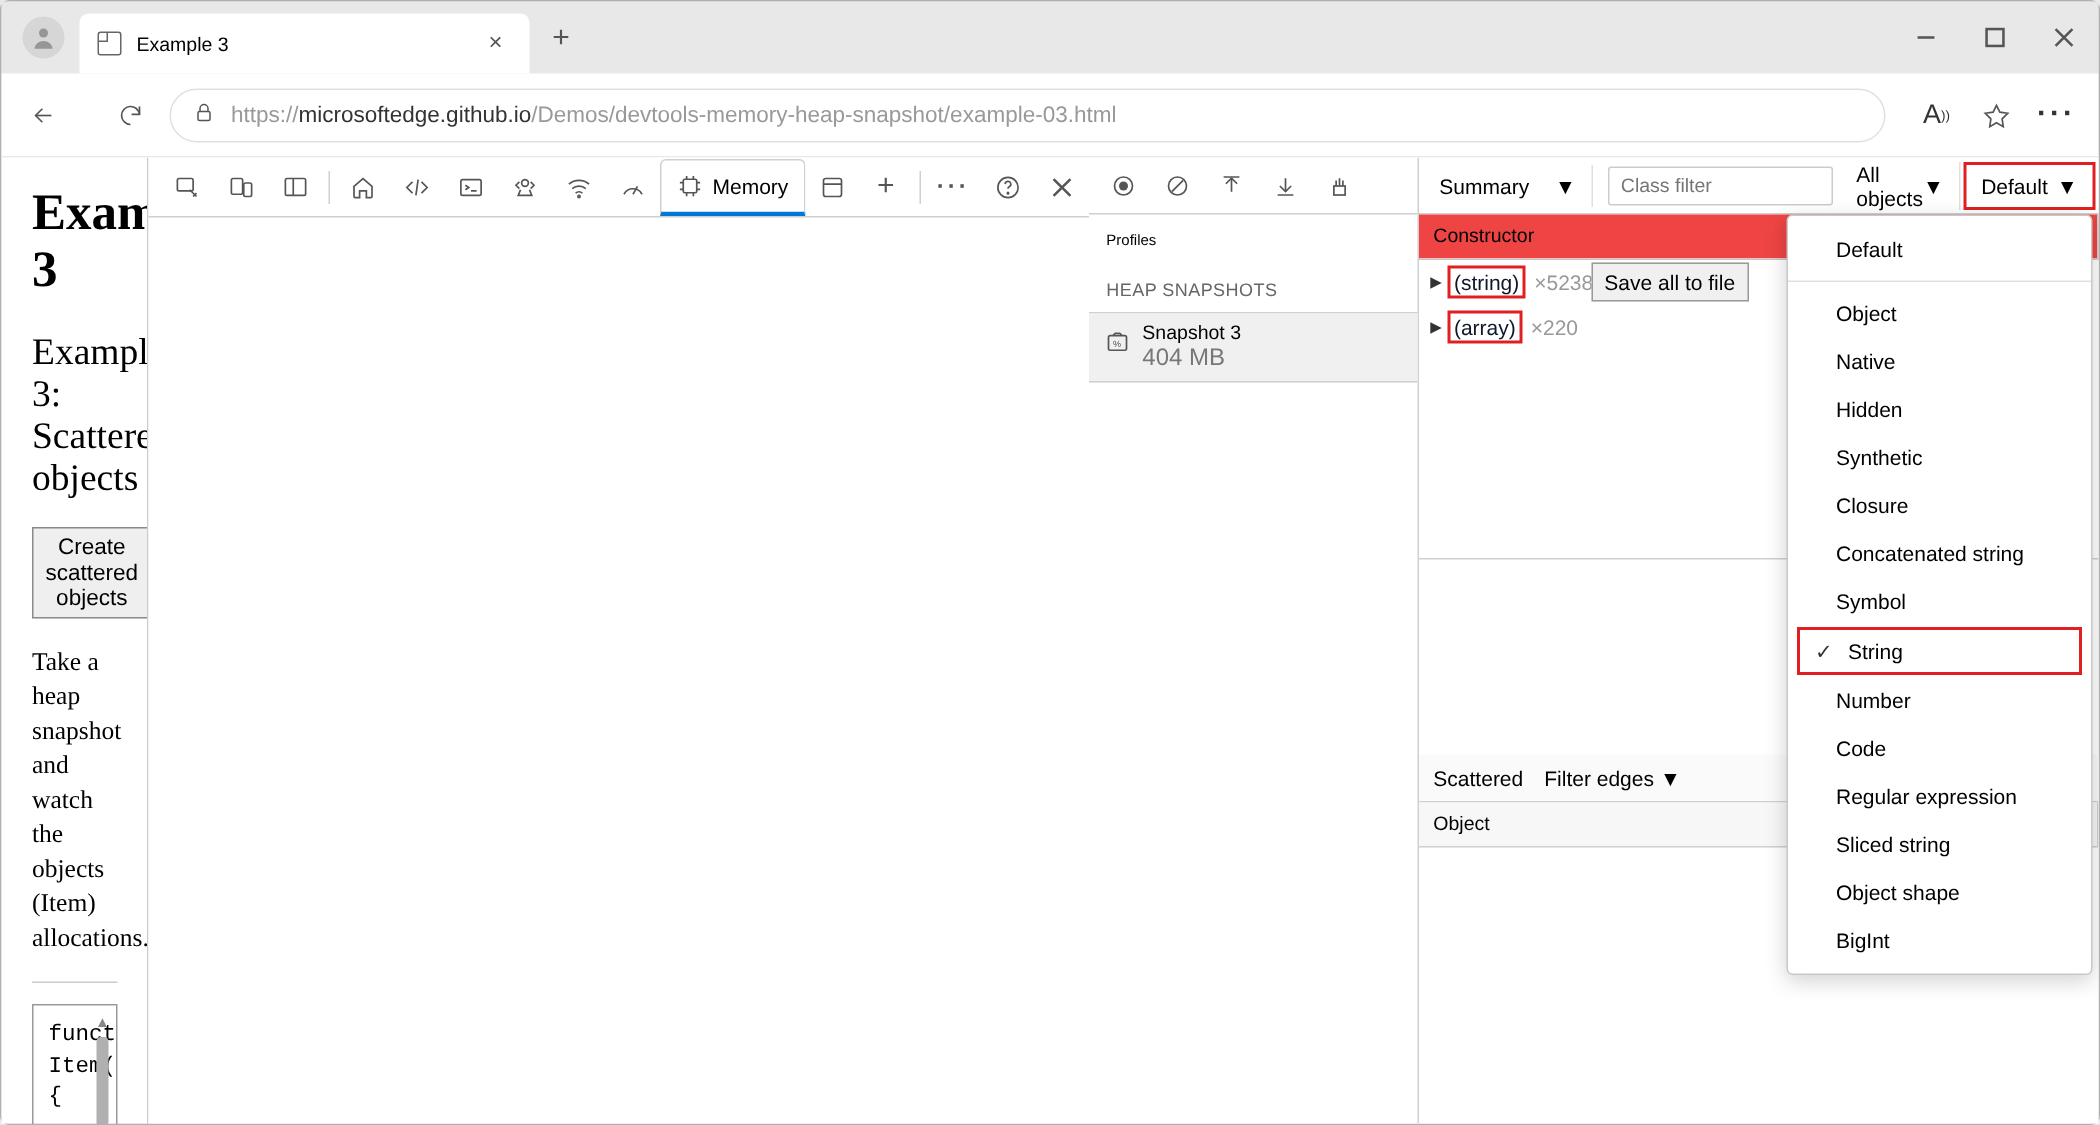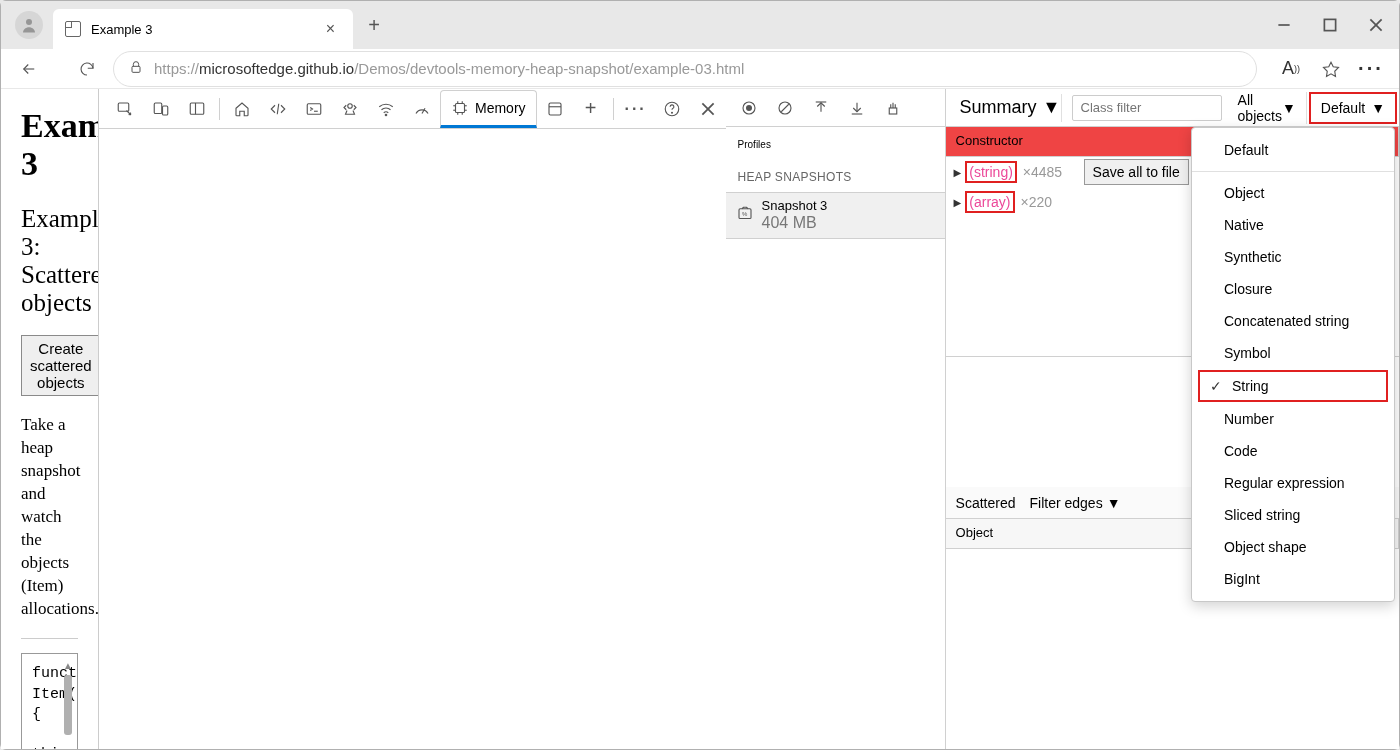--- a/index.html
+++ b/index.html
@@ -9,21 +9,21 @@
 .avatar { width: 28px; height: 28px; border-radius: 50%; background: #d6d6d6; margin: 0 10px 0 14px; display: flex; align-items: center; justify-content: center; }
 .avatar svg { width: 18px; height: 18px; fill: #969696; }
 .tab { height: 40px; margin-top: 8px; background: #fff; border-radius: 6px 6px 0 0; display: flex; align-items: center; padding: 0 12px; min-width: 300px; }
 .tab .favicon { width: 16px; height: 16px; border: 1px solid #666; border-radius: 2px; margin-right: 10px; position: relative; }
 .tab .favicon::after { content: ""; position: absolute; top: 0; left: 0; width: 5px; height: 5px; border-right: 1px solid #666; border-bottom: 1px solid #666; }
 .tab-title { flex: 1; font-size: 13px; }
 .tab .close { font-size: 16px; color: #555; padding: 2px 6px; cursor: pointer; }
 .newtab { width: 34px; height: 34px; display: flex; align-items: center; justify-content: center; font-size: 20px; color: #555; cursor: pointer; margin-left: 4px; }
 .winbtns { margin-left: auto; display: flex; }
 .winbtn { width: 46px; height: 40px; display: flex; align-items: center; justify-content: center; font-size: 14px; cursor: pointer; }
-.toolbar { height: 40px; background: #fff; display: flex; align-items: center; padding: 0 10px; border-bottom: 1px solid #e8e8e8; }
+.toolbar { height: 56px; background: #fff; display: flex; align-items: center; padding: 0 10px; border-bottom: 1px solid #e8e8e8; }
 .navbtn { width: 36px; height: 36px; display: flex; align-items: center; justify-content: center; font-size: 18px; cursor: pointer; color: #333; border-radius: 4px; }
 .addrbar { flex: 1; height: 36px; border-radius: 18px; background: #fff; border: 1px solid #e0e0e0; display: flex; align-items: center; padding: 0 14px; margin: 0 8px; }
 .addrbar .lock { margin-right: 10px; color: #666; }
 .addrbar .url { font-size: 15px; color: #999; }
 .addrbar .url .host { color: #333; }
 .tool-right { display: flex; align-items: center; gap: 4px; margin-left: 8px; }
 .content { flex: 1; display: flex; background: #fff; overflow: hidden; }
 .page { width: 446px; padding: 18px 20px; overflow: auto; border-right: 1px solid #ccc; font-family: "Times New Roman", serif; }
 .page h1 { font-size: 34px; font-weight: bold; margin-bottom: 22px; }
 .page h2 { font-size: 25px; font-weight: normal; margin-bottom: 18px; }
@@ -48,39 +48,39 @@
 .mem-tbtn { width: 34px; height: 30px; display: flex; align-items: center; justify-content: center; color: #555; cursor: pointer; }
 .profiles-lbl { padding: 12px 12px; font-size: 10px; }
 .heap-hdr { padding: 8px 12px; font-size: 12px; color: #666; letter-spacing: 0.3px; border-bottom: 1px solid #d0d0d0; }
 .snapshot { display: flex; align-items: center; padding: 6px 10px; gap: 8px; background: #f0f0f0; border-bottom: 1px solid #d0d0d0; cursor: pointer; }
 .snapshot .sicon { font-size: 16px; color: #555; }
 .snapshot .stext { display: flex; flex-direction: column; line-height: 1.15; }
 .snapshot .sname { font-size: 13px; }
 .snapshot .ssize { font-size: 16px; color: #777; }
 .mem-main { flex: 1; display: flex; flex-direction: column; position: relative; }
 .mem-filterbar { height: 38px; display: flex; align-items: center; border-bottom: 1px solid #d0d0d0; }
-.mem-dd { height: 28px; display: flex; align-items: center; padding: 0 10px; margin: 0 4px; cursor: pointer; font-size: 18px; gap: 6px; border-right: 1px solid #e0e0e0; flex-shrink: 0; }
+.mem-dd { height: 28px; display: flex; align-items: center; padding: 0 10px; margin: 0 4px; cursor: pointer; font-size: 14px; gap: 6px; border-right: 1px solid #e0e0e0; flex-shrink: 0; }
 .mem-input { height: 26px; border: 1px solid #ccc; border-radius: 2px; padding: 0 8px; font-size: 13px; width: 150px; margin: 0 6px; }
 .mem-allobj { flex: 1; padding: 0 10px; display: flex; align-items: center; justify-content: space-between; font-size: 14px; cursor: pointer; border-right: 1px solid #e0e0e0; }
 .mem-default { padding: 0 10px; display: flex; align-items: center; gap: 6px; font-size: 14px; cursor: pointer; }
 .red-box { border: 2.5px solid #e02020; }
 .mem-gridhdr { height: 30px; display: flex; border-bottom: 1px solid #d0d0d0; background: #ef4444; font-size: 13px; }
 .mem-gridhdr > div { padding: 6px 10px; border-right: 1px solid #d0d0d0; }
 .col-con { flex: 1; }
 .col-dist { width: 82px; text-align: left; }
 .col-shal { width: 96px; text-align: left; }
 .mem-rows { flex: 0 0 auto; min-height: 200px; border-bottom: 1px solid #d0d0d0; position: relative; }
 .mem-row { display: flex; height: 30px; align-items: center; font-size: 14px; }
 .mem-row .cell-con { flex: 1; display: flex; align-items: center; padding-left: 8px; gap: 4px; }
 .mem-row .tri { font-size: 10px; color: #333; }
-.mem-row .cname { color: #ec4899; }
+.mem-row .cname { color: #0f172a; }
 .mem-row .mult { color: #999; margin-left: 2px; }
 .mem-row .cell-dist { width: 82px; text-align: right; padding-right: 10px; border-left: 1px solid #eee; }
 .mem-row .cell-shal { width: 96px; text-align: right; padding-right: 10px; border-left: 1px solid #eee; }
-.save-btn { position: absolute; left: 138px; top: 2px; background: #f0f0f0; border: 1px solid #999; padding: 4px 8px; font-size: 14px; cursor: pointer; }
+.save-btn { position: absolute; left: 115px; top: 2px; background: #f0f0f0; border: 1px solid #999; padding: 4px 8px; font-size: 14px; cursor: pointer; }
 .retainers-bar { display: flex; align-items: center; height: 32px; padding: 0 10px; gap: 14px; border-bottom: 1px solid #d0d0d0; font-size: 14px; background: #fafafa; }
 .ret-gridhdr { height: 30px; display: flex; border-bottom: 1px solid #d0d0d0; background: #f7f7f7; font-size: 13px; }
 .ret-gridhdr > div { padding: 6px 10px; border-right: 1px solid #d0d0d0; }
 .ret-obj { flex: 1; }
 .ret-dist { width: 90px; display: flex; align-items: center; gap: 4px; }
 .ret-shal { width: 96px; }
 .dropdown-menu { position: absolute; right: 4px; top: 38px; width: 204px; background: #fff; border: 1px solid #c8c8c8; border-radius: 4px; box-shadow: 0 4px 14px rgba(0,0,0,0.18); padding: 6px 0; z-index: 50; font-size: 14px; }
 .dropdown-menu .mitem { height: 32px; display: flex; align-items: center; padding: 0 12px 0 32px; cursor: pointer; position: relative; }
 .dropdown-menu .mitem.check::before { content: "✓"; position: absolute; left: 10px; font-size: 14px; color: #333; }
 .dropdown-menu .msep { height: 1px; background: #e0e0e0; margin: 5px 0; }
@@ -362,21 +362,21 @@
             <div class="col-con">Constructor</div>
             <div class="col-dist">Distance</div>
             <div class="col-shal">Shallow Size</div>
           </div>
 
           <div class="mem-rows">
             <div class="mem-row">
               <div class="cell-con">
                 <span class="tri">▶</span>
                 <span class="cname cname-red red-box">(string)</span>
-                <span class="mult">×4485</span>
+                <span class="mult">×5238</span>
               </div>
               <div class="cell-dist">3</div>
               <div class="cell-shal">402 136 408</div>
             </div>
             <div class="mem-row">
               <div class="cell-con">
                 <span class="tri">▶</span>
                 <span class="cname cname-red red-box">(array)</span>
                 <span class="mult">×220</span>
               </div>
@@ -403,20 +403,21 @@
               </div>
             <div class="ret-shal">Shallow Size</div>
           </div>
           <div style="flex:1;"></div>
 
           <div class="dropdown-menu">
             <div class="mitem">Default</div>
             <div class="msep"></div>
             <div class="mitem">Object</div>
             <div class="mitem">Native</div>
+            <div class="mitem">Hidden</div>
             <div class="mitem">Synthetic</div>
             <div class="mitem">Closure</div>
             <div class="mitem">Concatenated string</div>
             <div class="mitem">Symbol</div>
             <div class="mitem check red-box" style="margin:1px 6px;">String</div>
             <div class="mitem">Number</div>
             <div class="mitem">Code</div>
             <div class="mitem">Regular expression</div>
             <div class="mitem">Sliced string</div>
             <div class="mitem">Object shape</div>

